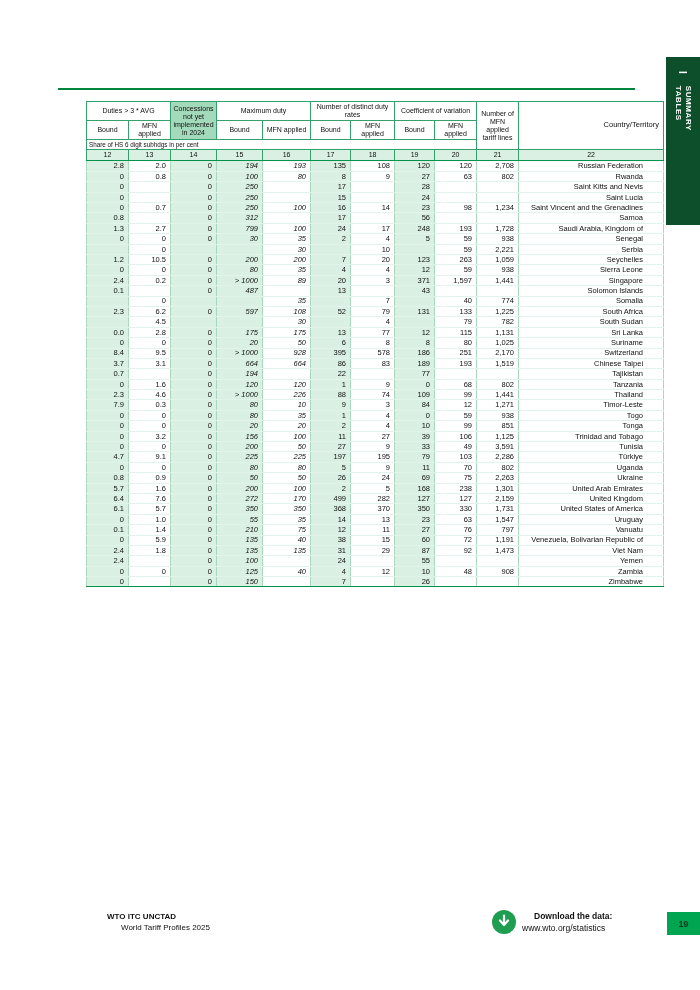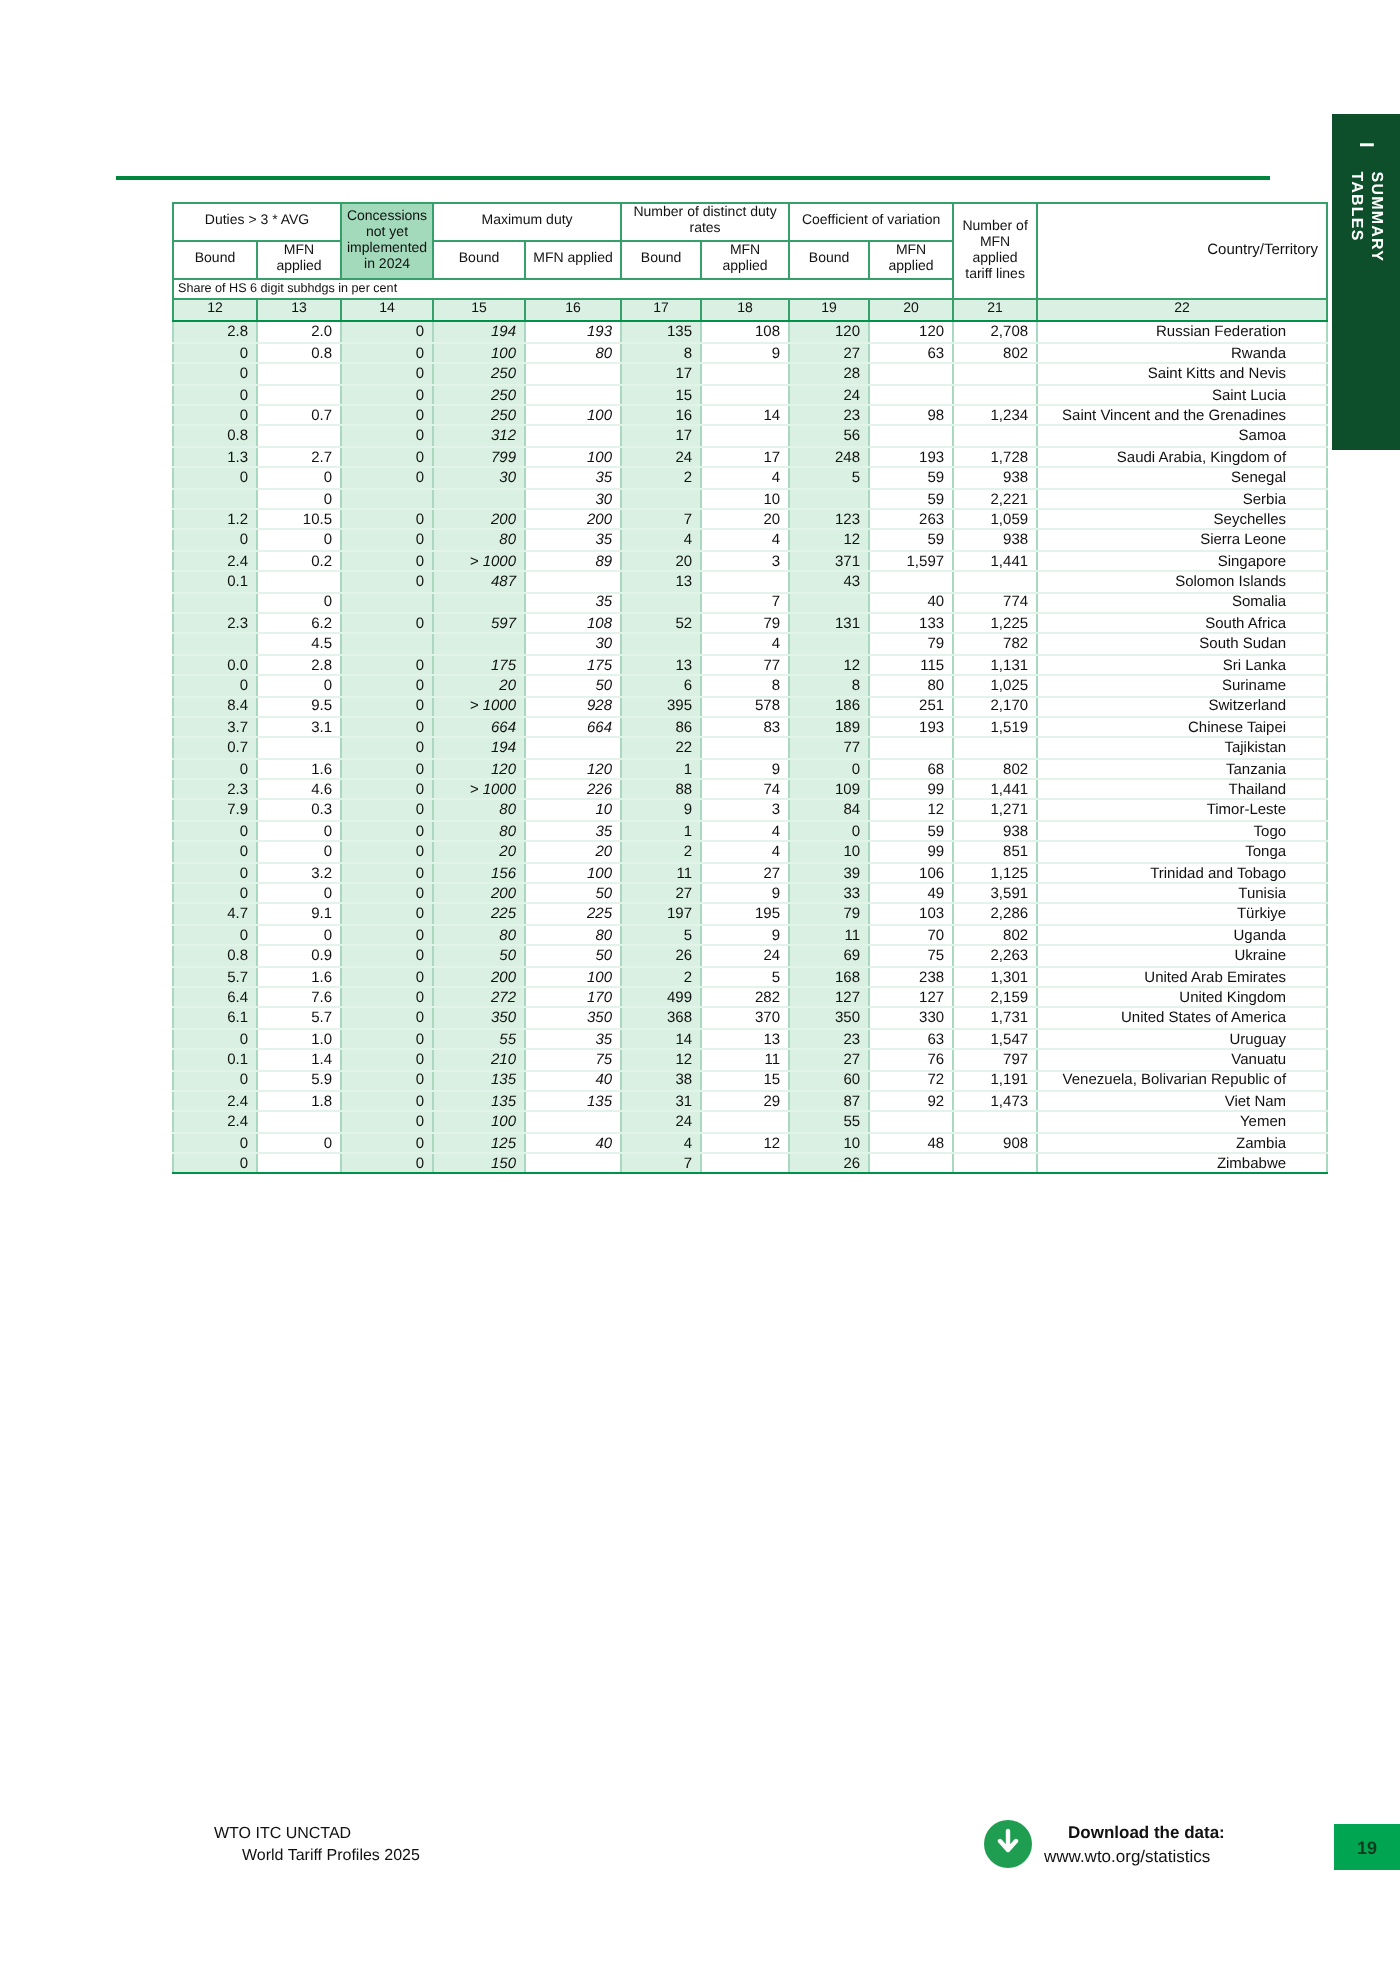--- a/index.html
+++ b/index.html
@@ -36,21 +36,21 @@
 
   
   .side-tab { position:absolute; right:0; top:57px; width:34px; height:168px; background:#0d4f2b; }
   .side-tab-inner { position:absolute; top:0; left:34px; width:168px; height:34px;
                     transform:rotate(90deg); transform-origin:left top;
                     display:flex; align-items:center; gap:12px; padding-left:14px; color:#fff; }
   .tab-section { font-size:10px; font-weight:bold; }
   .tab-label   { font-size:8px; font-weight:bold; width:50px; line-height:1.3; letter-spacing:0.6px; }
 
   
-  .footer-org  { position:absolute; left:107px; top:912px; font-size:8px; font-weight:normal; color:#111; }
+  .footer-org  { position:absolute; left:107px; top:912px; font-size:8px; font-weight:bold; color:#111; }
   .footer-pub  { position:absolute; left:121px; top:923px; font-size:8px; color:#111; }
   .dl-icon     { position:absolute; left:492px; top:910px; width:24px; height:24px; }
   .dl-label    { position:absolute; left:522px; top:911px; font-size:8.5px; font-weight:bold; color:#111;margin-left:12px; }
   .dl-url      { position:absolute; left:522px; top:923px; font-size:8.5px; color:#111; }
   .page-num    { position:absolute; right:0; top:912px; width:33px; height:23px; background:#00a551;
                  display:flex; align-items:center; justify-content:center;
                  font-size:9px; font-weight:bold; color:#0b3a1e; }
 </style>
 </head>
 <body>

